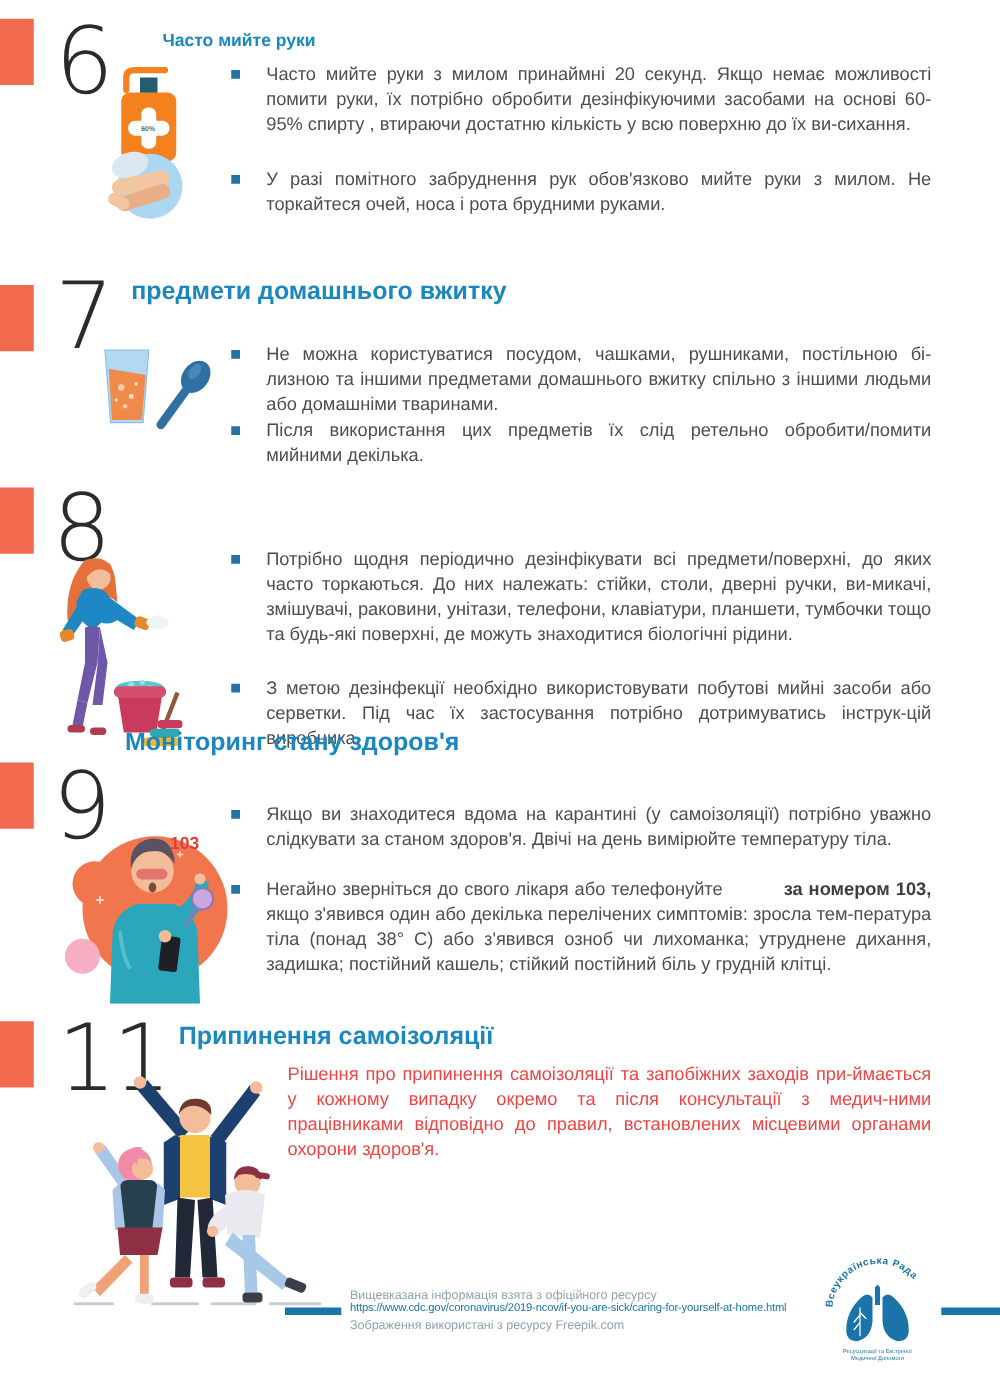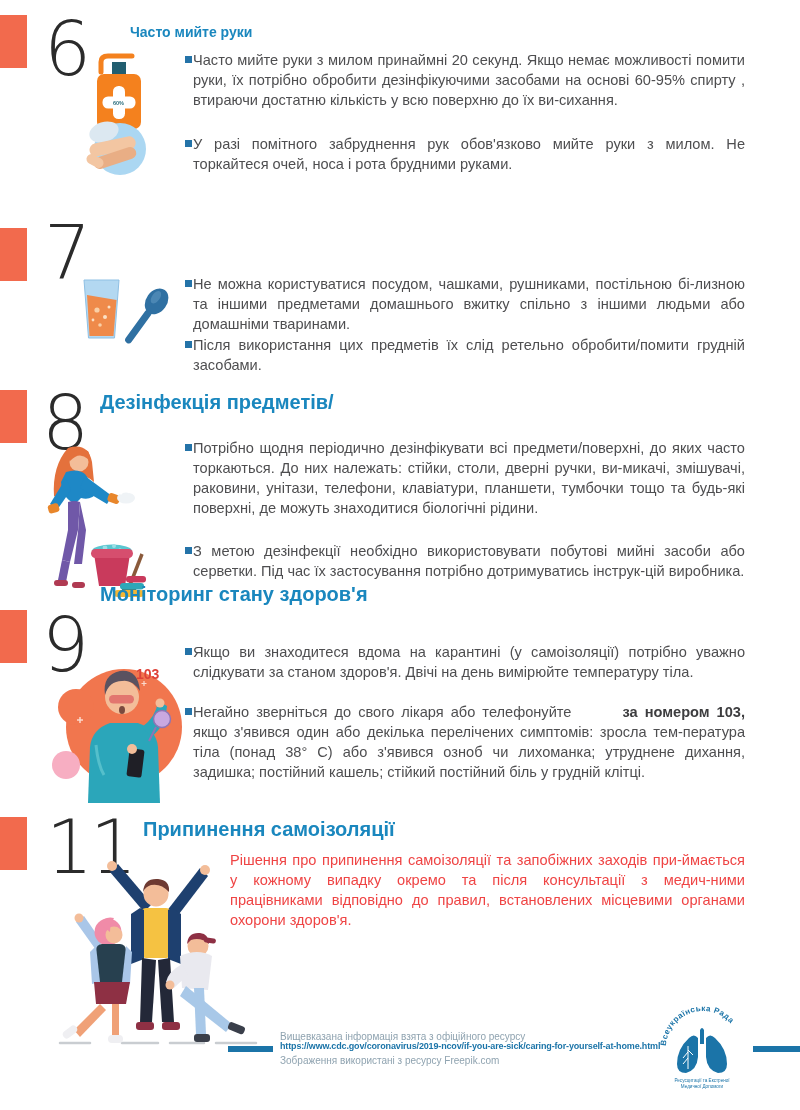--- a/index.html
+++ b/index.html
@@ -3,28 +3,28 @@
 <meta charset="utf-8">
 <style>
   html,body{margin:0;padding:0;}
   body{width:800px;height:1110px;position:relative;background:#ffffff;
        font-family:"Liberation Sans","DejaVu Sans",sans-serif;overflow:hidden;}
   .tab{position:absolute;left:0;width:27px;height:53px;background:#F26A4D;}
   .num{position:absolute;font-size:74px;line-height:1;font-weight:300;color:#2b2b2b;
        font-family:"DejaVu Sans",sans-serif;letter-spacing:-3px;}
   .head{position:absolute;color:#1A87BE;font-weight:bold;font-size:20px;line-height:25px;}
   .col{position:absolute;left:185px;width:560px;}
-  .bullet{display:flex;gap:1px;}
+  .bullet{display:flex;gap:21px;}
   .sq{flex:none;width:7px;height:7px;background:#2473A8;margin-top:6px;}
   .btext{margin:0;font-size:14.6px;line-height:20px;color:#4E4E50;text-align:justify;}
   .btext b{color:#3d3d3f;margin-left:44px;}
   .para{position:absolute;font-size:14.6px;line-height:20px;color:#ef4444;text-align:justify;margin:0;}
   .illus{position:absolute;}
   .fnote{position:absolute;left:280px;width:380px;font-size:10px;color:#8FA3B0;}
-  .furl{position:absolute;left:280px;top:1041px;font-size:9px;font-weight:bold;color:#1B74A8;
+  .furl{position:absolute;left:280px;top:1041px;font-size:9px;font-weight:normal;color:#1B74A8;
         letter-spacing:-0.15px;white-space:nowrap;}
   .fbar{position:absolute;height:6px;background:#1B74A8;top:1046px;}
 </style>
 </head>
 <body>
 
 <div class="tab" style="top:15px"></div>
 <div class="num" style="left:44px;top:12px">6</div>
 <div class="head" style="left:130px;top:20px;font-size:14px">Часто мийте руки</div>
 
@@ -54,20 +54,21 @@
 <div class="col" style="top:134px">
   <div class="bullet">
     <span class="sq"></span>
     <p class="btext">У разі помітного забруднення рук обов'язково мийте руки з милом. Не торкайтеся очей, носа і рота брудними руками.</p>
   </div>
 </div>
 
 <div class="tab" style="top:228px"></div>
 <div class="num" style="left:44px;top:216px">7</div>
 <div class="head" style="left:105px;top:221px">
+  <div>предмети домашнього вжитку</div>
 </div>
 
 <svg class="illus" style="left:78px;top:276px" width="100" height="78" viewBox="0 0 100 78">
   <path d="M6,4 L41,4 L36.5,62 L10.5,62 Z" fill="#B3D8F1" stroke="#8FC0E4" stroke-width="1"></path>
   <path d="M9,19 L38.5,24 L35.5,60 L11.5,60 Z" fill="#EF8A4A"></path>
   <circle cx="19" cy="34" r="2.6" fill="#F9CFA6"></circle>
   <circle cx="27" cy="41" r="2" fill="#FBE0C4"></circle>
   <circle cx="22" cy="49" r="1.8" fill="#F9CFA6"></circle>
   <circle cx="31" cy="31" r="1.5" fill="#FBE0C4"></circle>
   <circle cx="15" cy="44" r="1.4" fill="#FBE0C4"></circle>
@@ -80,28 +81,27 @@
 
 <div class="col" style="top:274px">
   <div class="bullet">
     <span class="sq"></span>
     <p class="btext">Не можна користуватися посудом, чашками, рушниками, постільною бі-лизною та іншими предметами домашнього вжитку спільно з іншими людьми або домашніми тваринами.</p>
   </div>
 </div>
 <div class="col" style="top:335px">
   <div class="bullet">
     <span class="sq"></span>
-    <p class="btext">Після використання цих предметів їх слід ретельно обробити/помити грудній засобами.</p>
+    <p class="btext">Після використання цих предметів їх слід ретельно обробити/помити мийними декілька.</p>
   </div>
 </div>
 
 <div class="tab" style="top:390px"></div>
 <div class="num" style="left:42px;top:386px">8</div>
 <div class="head" style="left:100px;top:390px">
-  <div>Дезінфекція предметів/</div>
 </div>
 
 <svg class="illus" style="left:8px;top:438px" width="140" height="170" viewBox="0 0 140 170">
   <path d="M60,10 Q80,4 84,24 L86,44 Q74,34 64,38 Q50,46 52,62 L46,58 Q44,28 60,10 Z" fill="#E4713C"></path>
   <circle cx="71" cy="24" r="9.5" fill="#F3BD99"></circle>
   <path d="M61,20 Q65,8 80,13 Q83,18 80,21 Q71,13 62,23 Z" fill="#E4713C"></path>
   <path d="M58,34 Q70,30 77,36 L90,54 Q83,63 73,60 L67,66 Q54,60 53,44 Z" fill="#1E88C6"></path>
   <path d="M77,38 L104,58 L99,66 L72,50 Z" fill="#1E88C6"></path>
   <path d="M58,40 L42,66 L49,72 L63,52 Z" fill="#1E88C6"></path>
   <rect x="100" y="56" width="12" height="9" rx="3" fill="#E8862B" transform="rotate(20 106 60)"></rect>

